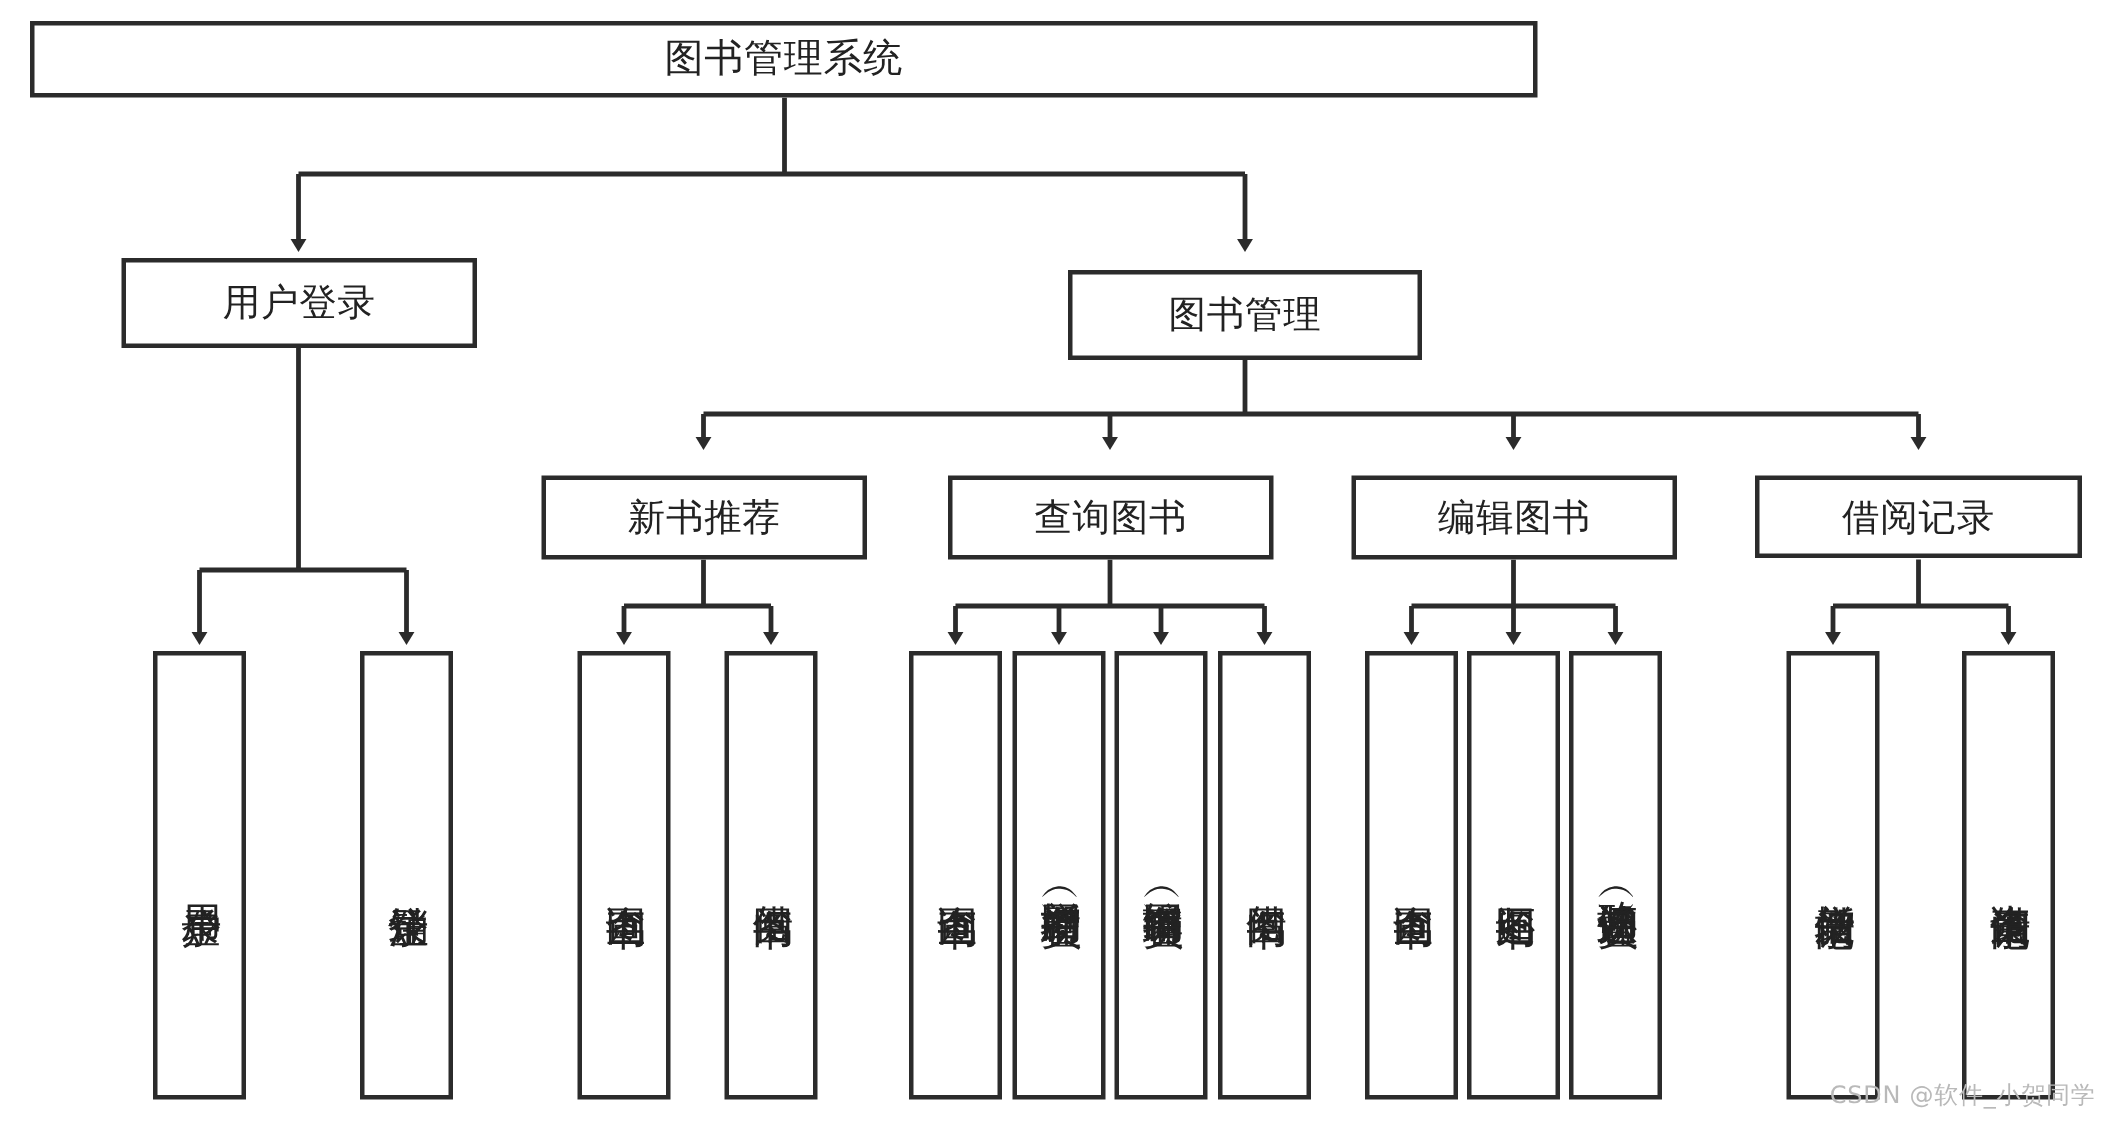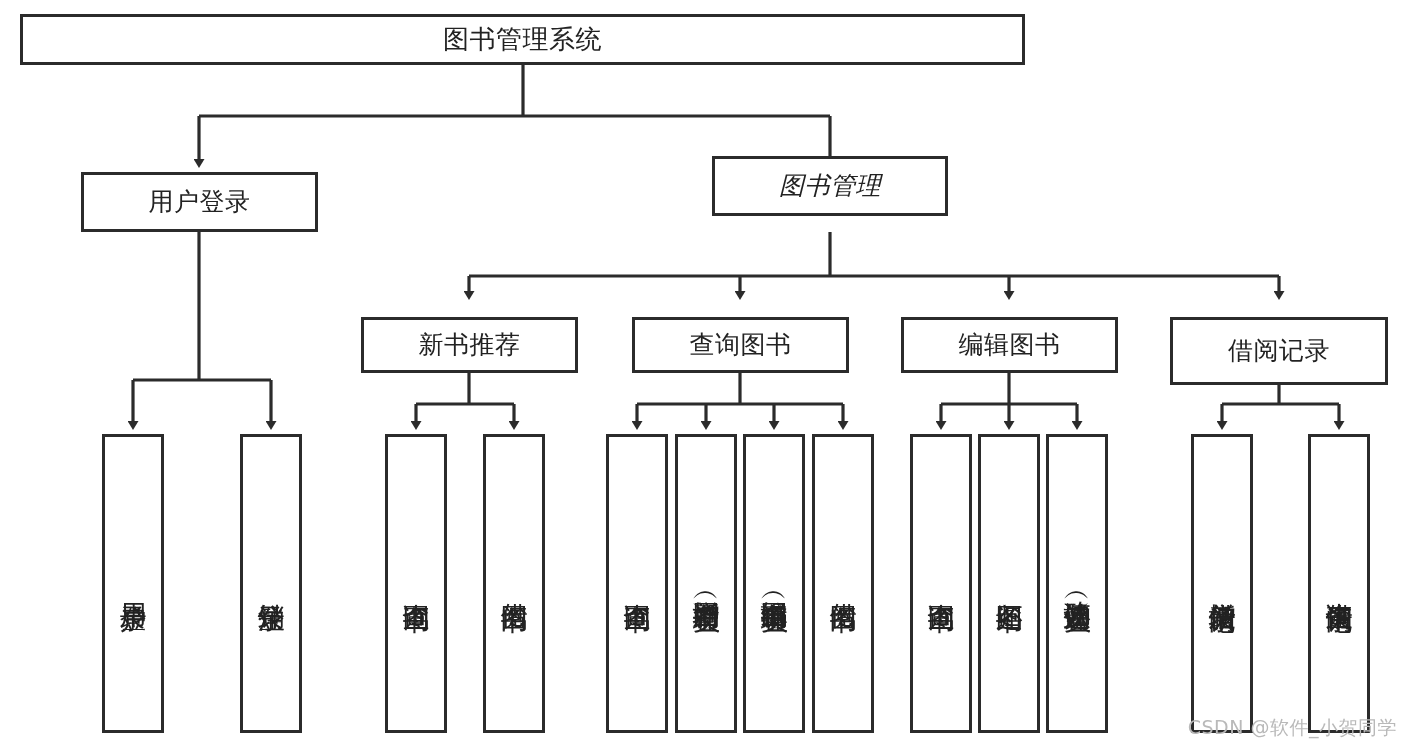--- a/index.html
+++ b/index.html
@@ -67,21 +67,21 @@
     font-size: 27px;
     line-height: 1.06;
     letter-spacing: 1px;
     white-space: nowrap;
     max-height: 100%;
   }
   .watermark {
     position: absolute;
     right: 8px;
     bottom: 6px;
-    font-size: 19px;
+    font-size: 16px;
     color: #b9b9b9;
     letter-spacing: 0.5px;
     z-index: 5;
     white-space: nowrap;
   }
 </style>
 </head>
 <body>
 
 <div id="canvas">
@@ -138,34 +138,34 @@
     </g>
   </svg>
 
   <div class="node h root" style="left:20px; top:14px; width:1005px; height:51px;">
     <span class="label">图书管理系统</span>
   </div>
 
   <div class="node h" style="left:81px; top:172px; width:237px; height:60px;">
     <span class="label">用户登录</span>
   </div>
-  <div class="node h" style="left:712px; top:156px; width:236px; height:60px;font-style:italic;">
+  <div class="node h" style="left:712px; top:180px; width:236px; height:60px;">
     <span class="label">图书管理</span>
   </div>
 
   <div class="node h" style="left:361px; top:317px; width:217px; height:56px;">
     <span class="label">新书推荐</span>
   </div>
   <div class="node h" style="left:632px; top:317px; width:217px; height:56px;">
     <span class="label">查询图书</span>
   </div>
   <div class="node h" style="left:901px; top:317px; width:217px; height:56px;">
     <span class="label">编辑图书</span>
   </div>
-  <div class="node h" style="left:1170px; top:317px; width:218px; height:68px;align-items:center;">
+  <div class="node h" style="left:1170px; top:317px; width:218px; height:55px;align-items:center;">
     <span class="label">借阅记录</span>
   </div>
 
   <div class="node v" style="left:102px; top:434px; width:62px; height:299px;">
     <span class="label">用户登录</span>
   </div>
   <div class="node v" style="left:240px; top:434px; width:62px; height:299px;">
     <span class="label">注销登录</span>
   </div>
 

